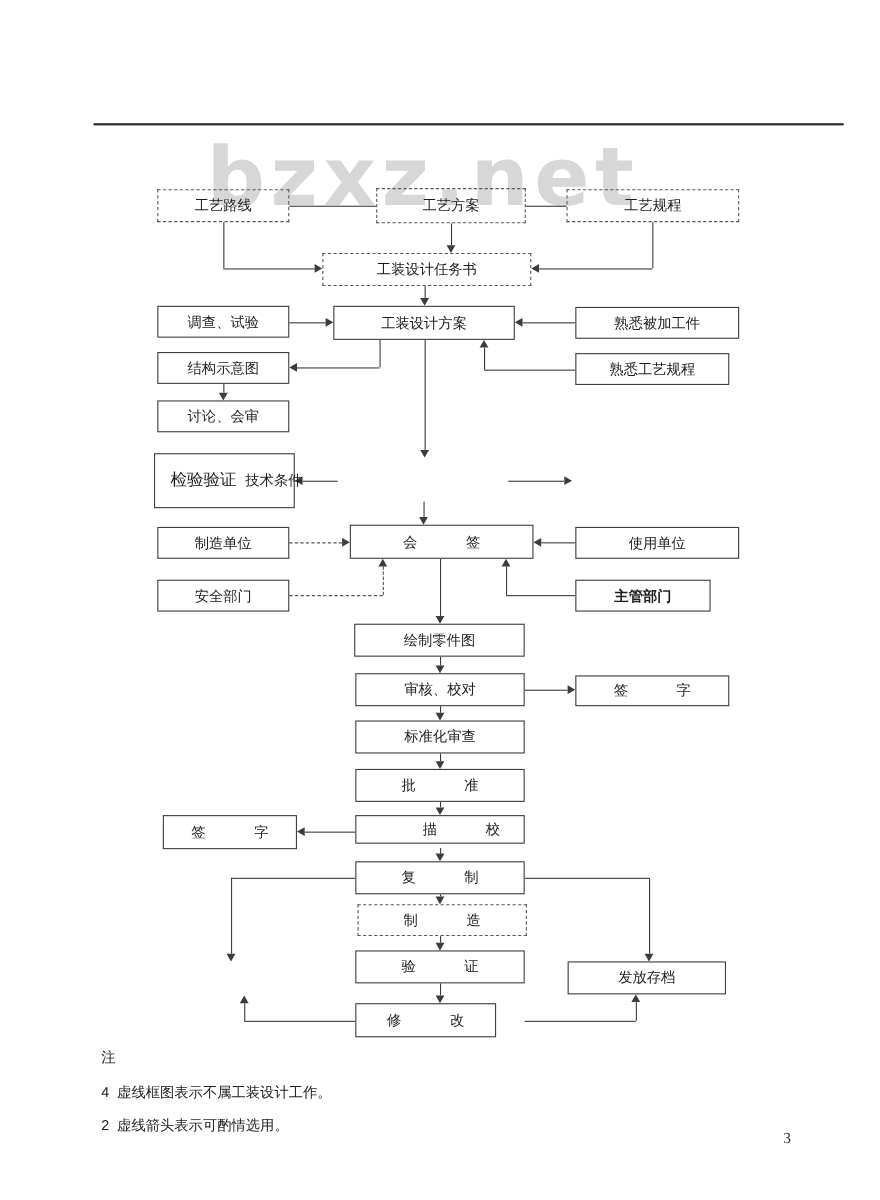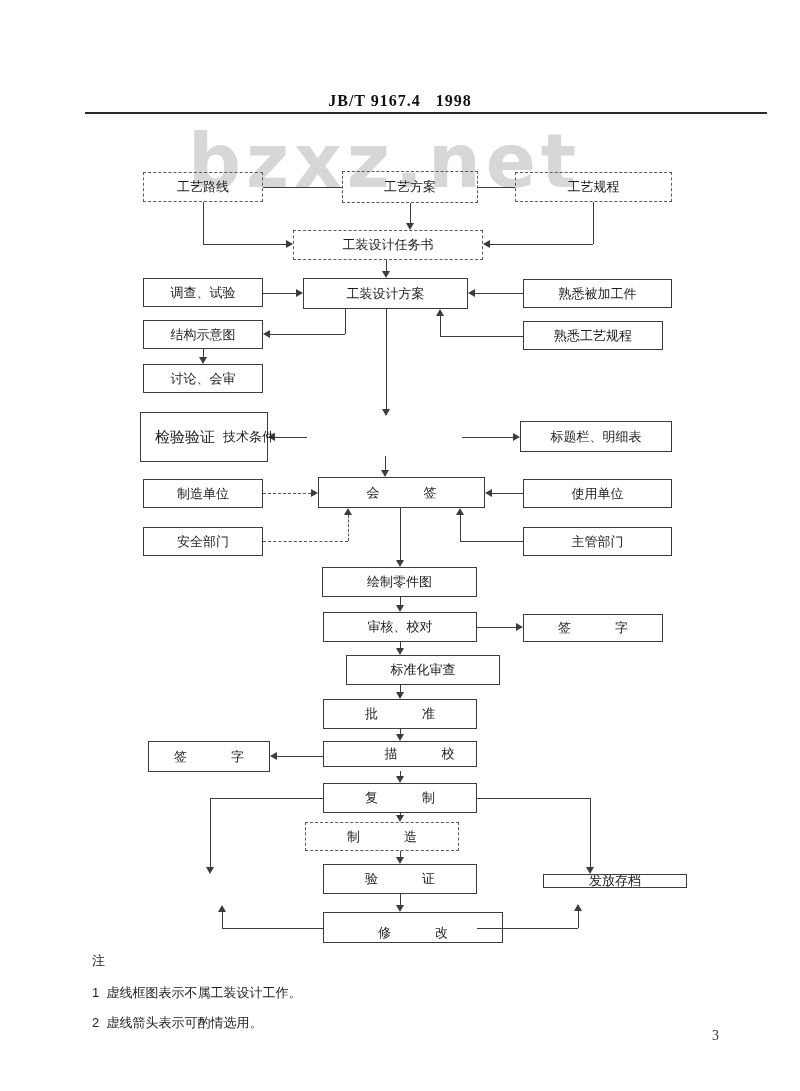--- a/index.html
+++ b/index.html
@@ -49,21 +49,20 @@
   .pagenum {
     position:absolute; left:712px; top:1028px; font-size:14px;
     font-family:"Liberation Serif", serif; color:#333; z-index:2;
   }
 </style>
 </head>
 <body>
 
 <div class="page">
 
-  <div class="header-text">JB/T 9167.4   1998</div>
   <div class="header-rule"></div>
   <div class="watermark">bzxz.net</div>
 
   <div class="node dashed" style="left:143px; top:172px; width:120px; height:30px;">工艺路线</div>
   <div class="node dashed" style="left:342px; top:171px; width:136px; height:32px;">工艺方案</div>
   <div class="node dashed" style="left:515px; top:172px; width:157px; height:30px;">工艺规程</div>
 
   <div class="node dashed" style="left:293px; top:230px; width:190px; height:30px;">工装设计任务书</div>
 
   <div class="node" style="left:143px; top:278px; width:120px; height:29px;">调查、试验</div>
@@ -75,57 +74,56 @@
 
   <div class="node" style="left:143px; top:364px; width:120px; height:29px;">讨论、会审</div>
 
   <div class="node insp" style="left:140px; top:412px; width:128px; height:50px;">
     <span class="col">
       <span>检验</span>
       <span>验证</span>
     </span>
     <span class="right">技术条件</span>
   </div>
-  <div class="node" style="left:520px; top:421px; width:152px; height:31px;">标题栏、明细表</div>
 
   <div class="node" style="left:143px; top:479px; width:120px; height:29px;">制造单位</div>
   <div class="node" style="left:318px; top:477px; width:167px; height:31px;">
       <span class="sp2">会签</span>
     </div>
   <div class="node" style="left:523px; top:479px; width:149px; height:29px;">使用单位</div>
 
   <div class="node" style="left:143px; top:527px; width:120px; height:29px;">安全部门</div>
-  <div class="node" style="left:523px; top:527px; width:149px; height:29px;">主管部门</div>
+  <div class="node" style="left:523px; top:527px; width:123px; height:29px;font-weight:bold;">主管部门</div>
 
   <div class="node" style="left:322px; top:567px; width:155px; height:30px;">绘制零件图</div>
   <div class="node" style="left:323px; top:612px; width:154px; height:30px;">审核、校对</div>
   <div class="node" style="left:523px; top:614px; width:140px; height:28px;">
       <span class="sp2">签字</span>
     </div>
-  <div class="node" style="left:323px; top:655px; width:154px; height:30px;margin-left:23px;">标准化审查</div>
+  <div class="node" style="left:323px; top:655px; width:154px; height:30px;">标准化审查</div>
   <div class="node" style="left:323px; top:699px; width:154px; height:30px;">
       <span class="sp2">批准</span>
     </div>
   <div class="node" style="left:148px; top:741px; width:122px; height:31px;">
       <span class="sp2">签字</span>
     </div>
   <div class="node" style="left:323px; top:741px; width:154px; height:26px;padding-left:39px;">
       <span class="sp2">描校</span>
     </div>
   <div class="node" style="left:323px; top:783px; width:154px; height:30px;">
       <span class="sp2">复制</span>
     </div>
-  <div class="node dashed" style="left:305px; top:822px; width:154px; height:29px;">
+  <div class="node dashed" style="left:325px; top:822px; width:154px; height:29px;">
       <span class="sp2">制造</span>
     </div>
   <div class="node" style="left:323px; top:864px; width:154px; height:30px;">
       <span class="sp2">验证</span>
     </div>
-  <div class="node" style="left:516px; top:874px; width:144px; height:14px;margin-left:27px;">发放存档</div>
-  <div class="node" style="left:323px; top:912px; width:180px; height:31px;align-items:flex-end;">
+  <div class="node" style="left:516px; top:874px; width:144px; height:30px;">发放存档</div>
+  <div class="node" style="left:323px; top:912px; width:128px; height:31px;">
       <span class="sp2">修改</span>
     </div>
 
   <div class="hl" style="left:263px; top:187px; width:79px;"></div>
   <div class="hl" style="left:478px; top:187px; width:37px;"></div>
 
   <div class="vl" style="left:203px; top:202px; height:42px;"></div>
   <div class="hl" style="left:203px; top:244px; width:83px;"></div>
   <div class="ar r" style="left:286px; top:240px;"></div>
 
@@ -226,18 +224,18 @@
   <div class="hl" style="left:222px; top:928px; width:101px;"></div>
   <div class="vl" style="left:222px; top:912px; height:16px;"></div>
   <div class="ar u" style="left:218px; top:905px;"></div>
 
   <div class="hl" style="left:477px; top:928px; width:101px;"></div>
   <div class="vl" style="left:578px; top:911px; height:17px;"></div>
   <div class="ar u" style="left:574px; top:904px;"></div>
 
   <div class="notes">
     <div class="nlabel">注</div>
-    <div class="nitem">1  虚线框图表示不属工装设计工作。</div>
+    <div class="nitem">4  虚线框图表示不属工装设计工作。</div>
     <div class="nitem">2  虚线箭头表示可酌情选用。</div>
   </div>
 
   <div class="pagenum">3</div>
 </div>
 
 </body></html>

